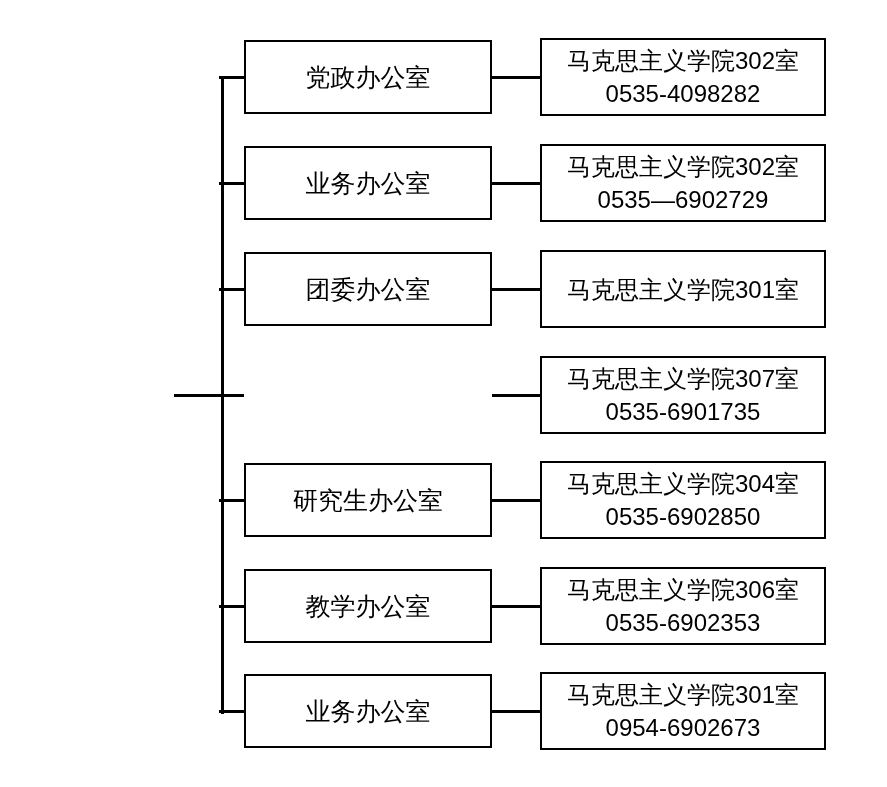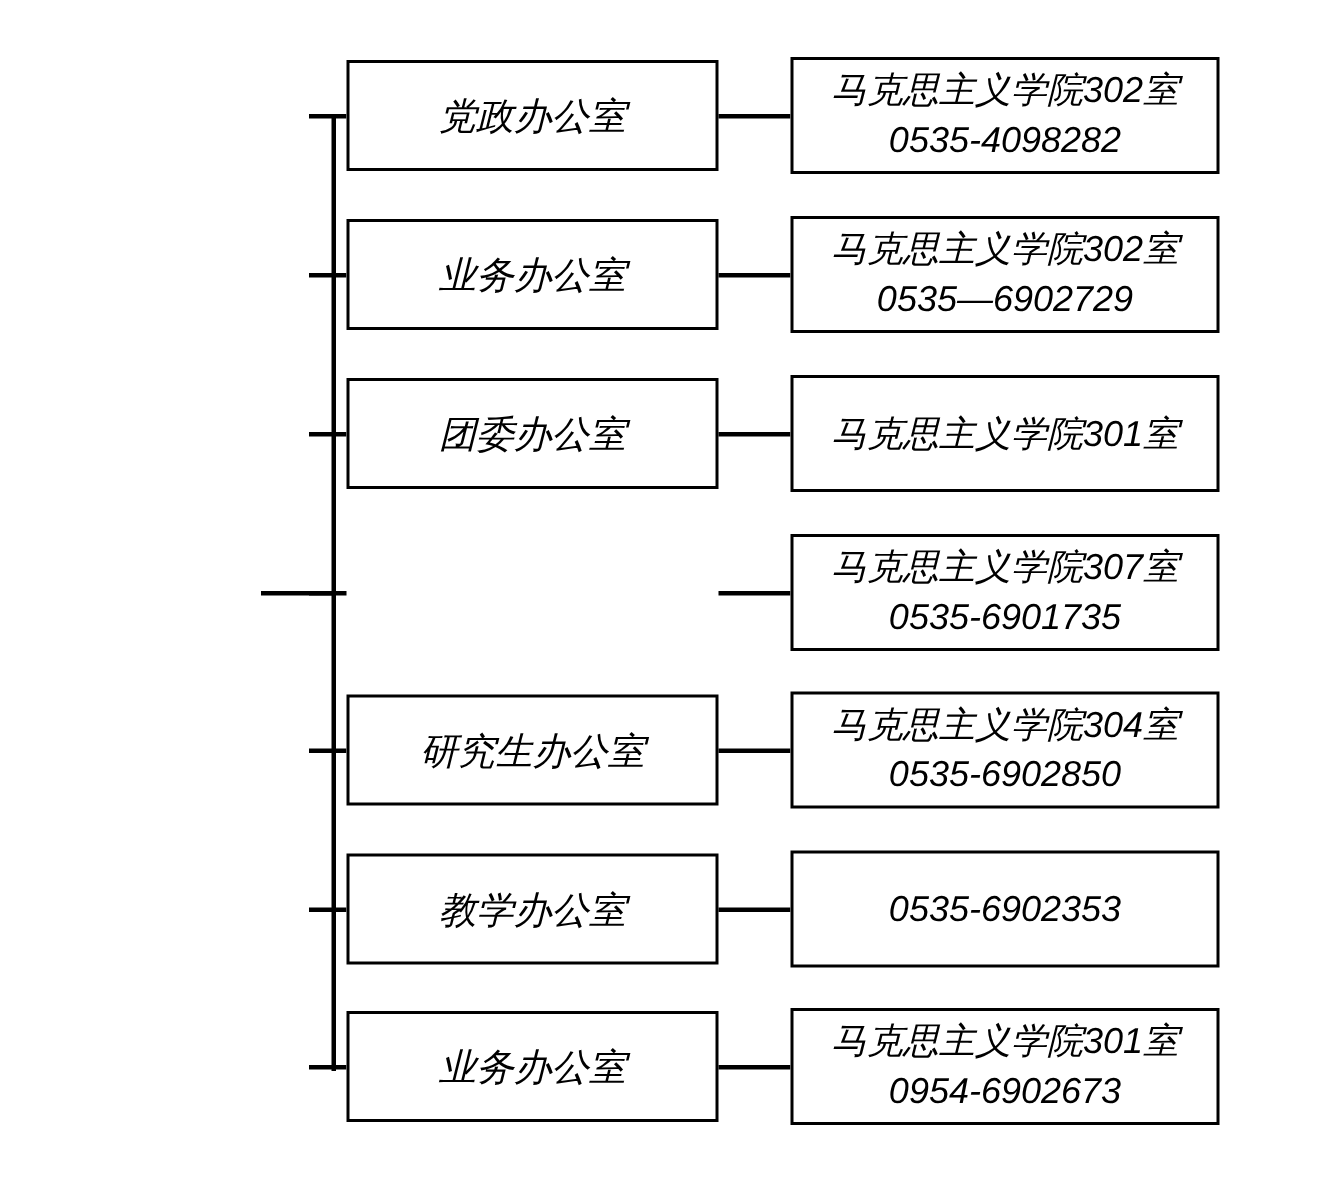--- a/index.html
+++ b/index.html
@@ -47,24 +47,23 @@
   
   .trunk {
     left: 221px;
     top: 76px;
     width: 3px;
     height: 638px;
   }
   
   .row {
     position: absolute;
-    left: 206px;
+    left: 219px;
     width: 607px;
     height: 78px;
-    font-style: italic;
   }
   .row .stub1 {
     left: 0;
     top: 38px;
     width: 25px;
     height: 3px;
   }
   .row .office-box {
     left: 25px;
     top: 2px;
@@ -160,20 +159,21 @@
     </div>
   </div>
 
   <div class="row row5">
     <div class="h-line stub1"></div>
     <div class="box office-box">
       <span>教学办公室</span>
     </div>
     <div class="h-line stub2"></div>
     <div class="box detail-box">
+      <div>马克思主义学院306室</div>
       <div>0535-6902353</div>
     </div>
   </div>
 
   <div class="row row6">
     <div class="h-line stub1"></div>
     <div class="box office-box">
       <span>业务办公室</span>
     </div>
     <div class="h-line stub2"></div>

